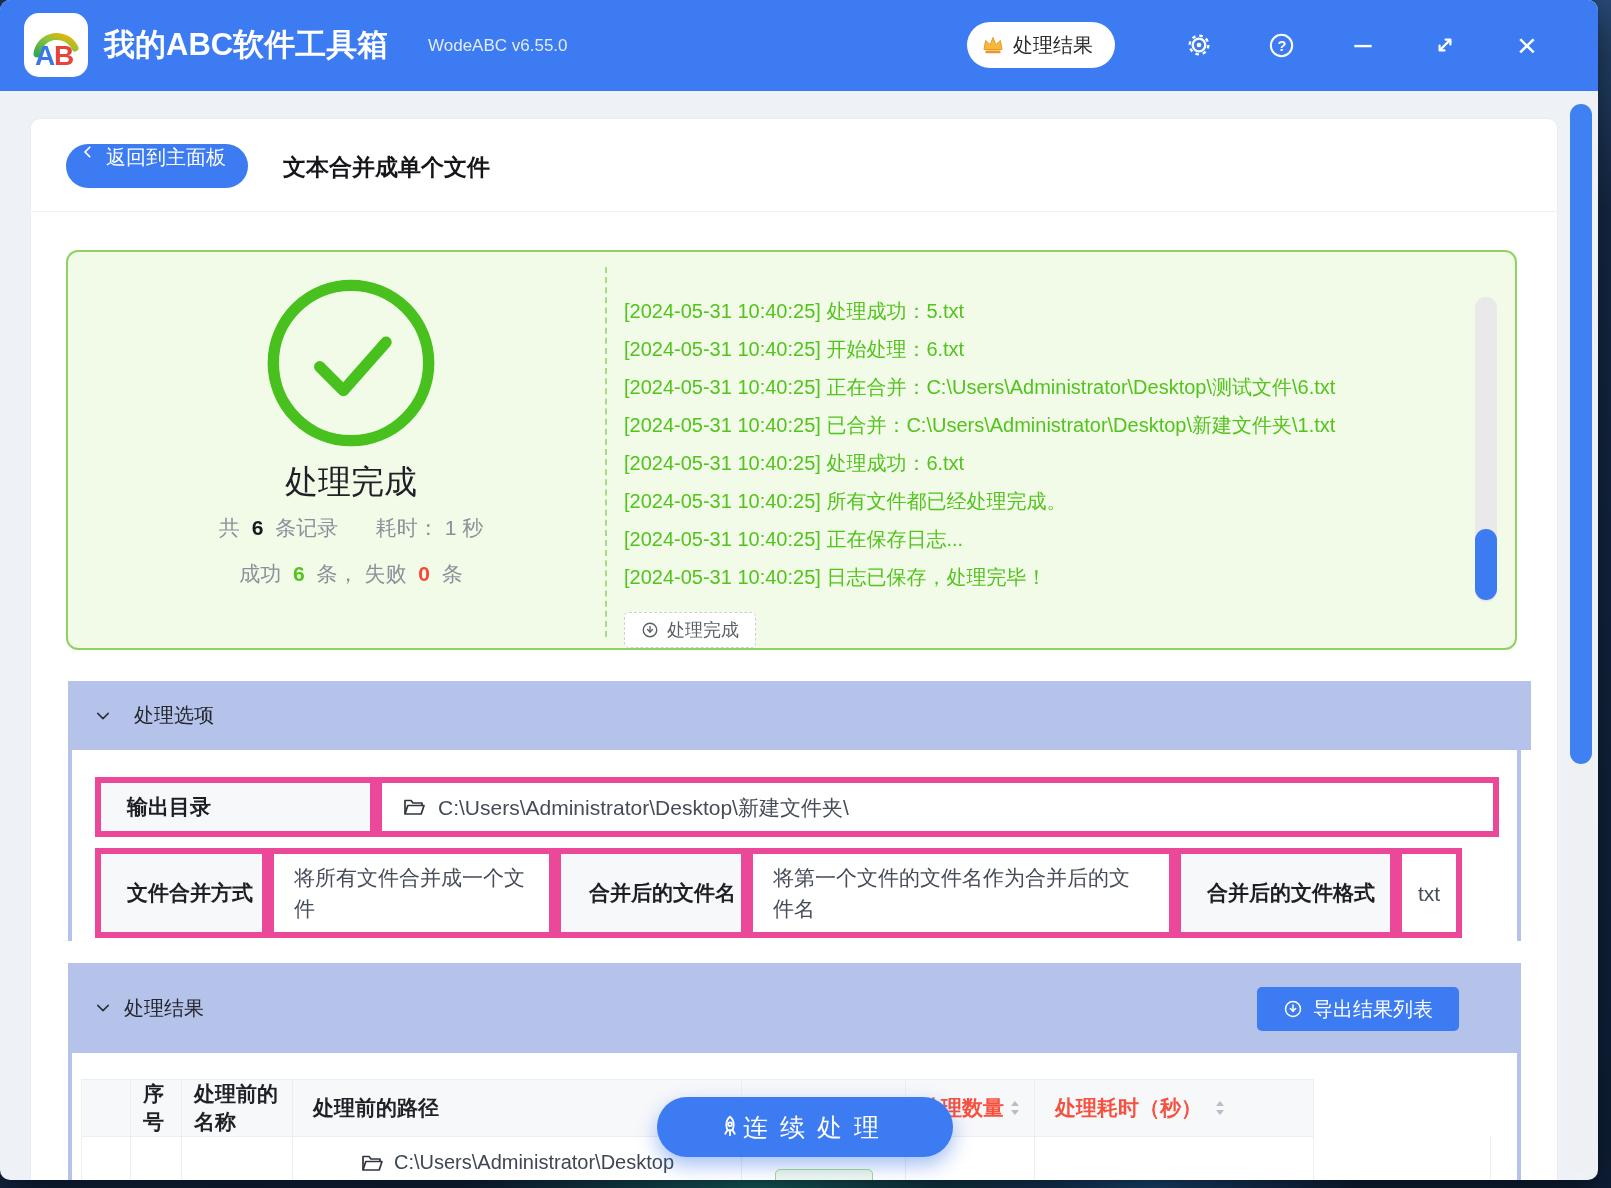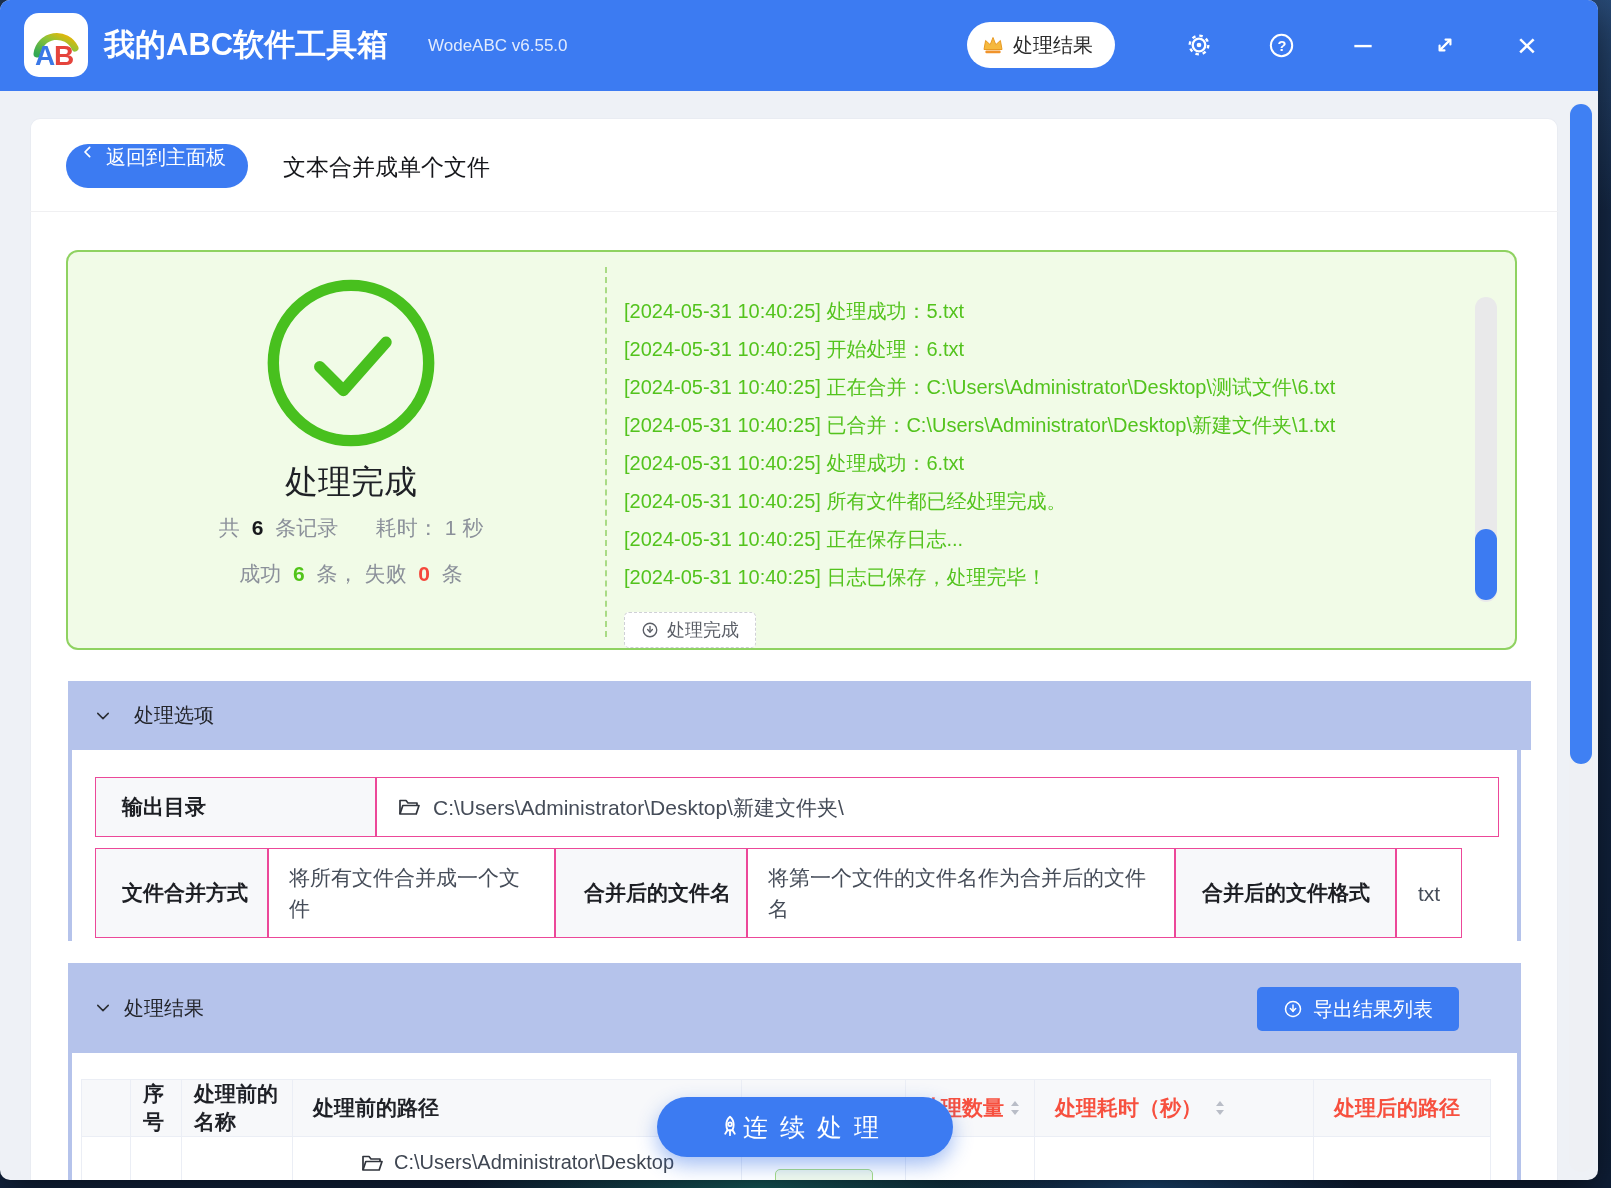--- a/index.html
+++ b/index.html
@@ -19,21 +19,21 @@
   #app-version{position:absolute;left:428px;top:36px;font-size:17px;color:rgba(255,255,255,.85);white-space:nowrap;}
   #profile-btn{position:absolute;left:967px;top:22px;height:46px;padding:0 22px 0 14px;background:#fff;border-radius:23px;
     display:flex;align-items:center;gap:8px;font-size:20px;color:#2b2b2b;cursor:pointer;}
   .tb-icon{position:absolute;top:29px;width:32px;height:32px;display:flex;align-items:center;justify-content:center;color:#fff;cursor:pointer;}
   #gear-btn{left:1183px;} #help-btn{left:1265px;} #min-btn{left:1347px;} #resize-btn{left:1429px;} #close-btn{left:1511px;font-size:34px;font-weight:300;line-height:30px;}
   
   #card{position:absolute;left:30px;top:118px;width:1528px;height:1062px;background:#fff;
     border:1px solid #e9ecf2;border-bottom:none;border-radius:10px 10px 0 0;box-sizing:border-box;}
   #back-btn{position:absolute;left:66px;top:144px;height:44px;padding:0 22px 0 14px;background:#3c7bf2;color:#fff;
     border:none;border-radius:22px;font-size:20px;display:flex;align-items:flex-start;gap:10px;cursor:pointer;font-family:inherit;}
-  #page-title{position:absolute;left:283px;top:152px;font-size:23px;font-weight:400;color:#15161a;}
+  #page-title{position:absolute;left:283px;top:152px;font-size:23px;font-weight:700;color:#15161a;}
   #header-divider{position:absolute;left:30px;top:211px;width:1528px;height:1px;background:#f0f0f2;}
   
   #result-panel{position:absolute;left:66px;top:250px;width:1451px;height:400px;box-sizing:border-box;
     background:#f1fbe7;border:2px solid #8fd261;border-radius:12px;}
   #check-badge{position:absolute;left:193px;top:21px;}
   #done-title{position:absolute;left:123px;top:208px;width:320px;text-align:center;font-size:33px;font-weight:500;color:#1f2126;}
   .stats-line{position:absolute;left:63px;width:440px;text-align:center;font-size:21px;color:#8b909a;white-space:nowrap;}
   #stats-1{top:262px;} #stats-2{top:308px;}
   .stat-num{font-weight:700;margin:0 6px;}
   .stat-total{color:#17181c;} .stat-ok{color:#52c41a;} .stat-fail{color:#f5483c;}
@@ -49,21 +49,21 @@
   
   .section-header{position:absolute;left:68px;width:1453px;background:#b5c3eb;display:flex;align-items:center;cursor:pointer;}
   #options-header{top:681px;height:69px;padding-left:10px;}
   #results-header{top:963px;height:90px;}
   .section-title{font-size:20px;color:#24262c;margin-left:56px;}
   .section-chevron{position:absolute;left:26px;top:50%;margin-top:-9px;}
   .section-body{position:absolute;left:68px;width:1453px;background:#fff;box-sizing:border-box;
     border-left:4px solid #b5c3eb;border-right:4px solid #b5c3eb;}
   #options-body{top:750px;height:191px;}
   #results-body{top:1053px;height:127px;overflow:hidden;}
-  .cell{position:absolute;box-sizing:border-box;border:1px solid #ec4899;display:flex;align-items:center;}
+  .cell{position:absolute;box-sizing:border-box;border:6px solid #ec4899;display:flex;align-items:center;}
   .cell.label{background:#f7f8fa;font-weight:700;color:#1d1f24;font-size:21px;padding-left:26px;}
   .cell.value{background:#fff;color:#454c58;font-size:21px;padding:6px 20px;line-height:31px;}
   
   #outdir-label{left:23px;top:27px;width:281px;height:60px;}
   #outdir-value{left:304px;top:27px;width:1123px;height:60px;gap:12px;}
   #f1-label{left:23px;top:98px;width:173px;height:90px;}
   #f1-value{left:196px;top:98px;width:287px;height:90px;}
   #f2-label{left:483px;top:98px;width:192px;height:90px;padding-left:28px;}
   #f2-value{left:675px;top:98px;width:428px;height:90px;}
   #f3-label{left:1103px;top:98px;width:221px;height:90px;}
@@ -289,21 +289,20 @@
         </div>
         <div class="hcell red" style="width:280px">
           <span>处理耗时（秒）</span>
           <span class="sort-caret" style="right:86px">
             <svg width="14" height="20" viewBox="0 0 14 20">
                   <path d="M3 8l4-5 4 5z" fill="#b9bdc7"></path>
                   <path d="M3 12l4 5 4-5z" fill="#b9bdc7"></path>
                 </svg>
           </span>
         </div>
-        <div class="hcell red" style="width:178px">处理后的路径</div>
       </div>
       <div class="drow">
         <div class="dcell" style="width:50px"></div>
         <div class="dcell" style="width:52px"></div>
         <div class="dcell" style="width:112px"></div>
         <div class="dcell" style="width:450px">
           <div id="row-path">
             <span>
               <svg width="24" height="24" viewBox="0 0 24 24" fill="none" stroke="#30343c" stroke-width="1.7" stroke-linejoin="round">
                     <path d="M3 19V5.5h6l2 2.5h9v2.5"></path>

